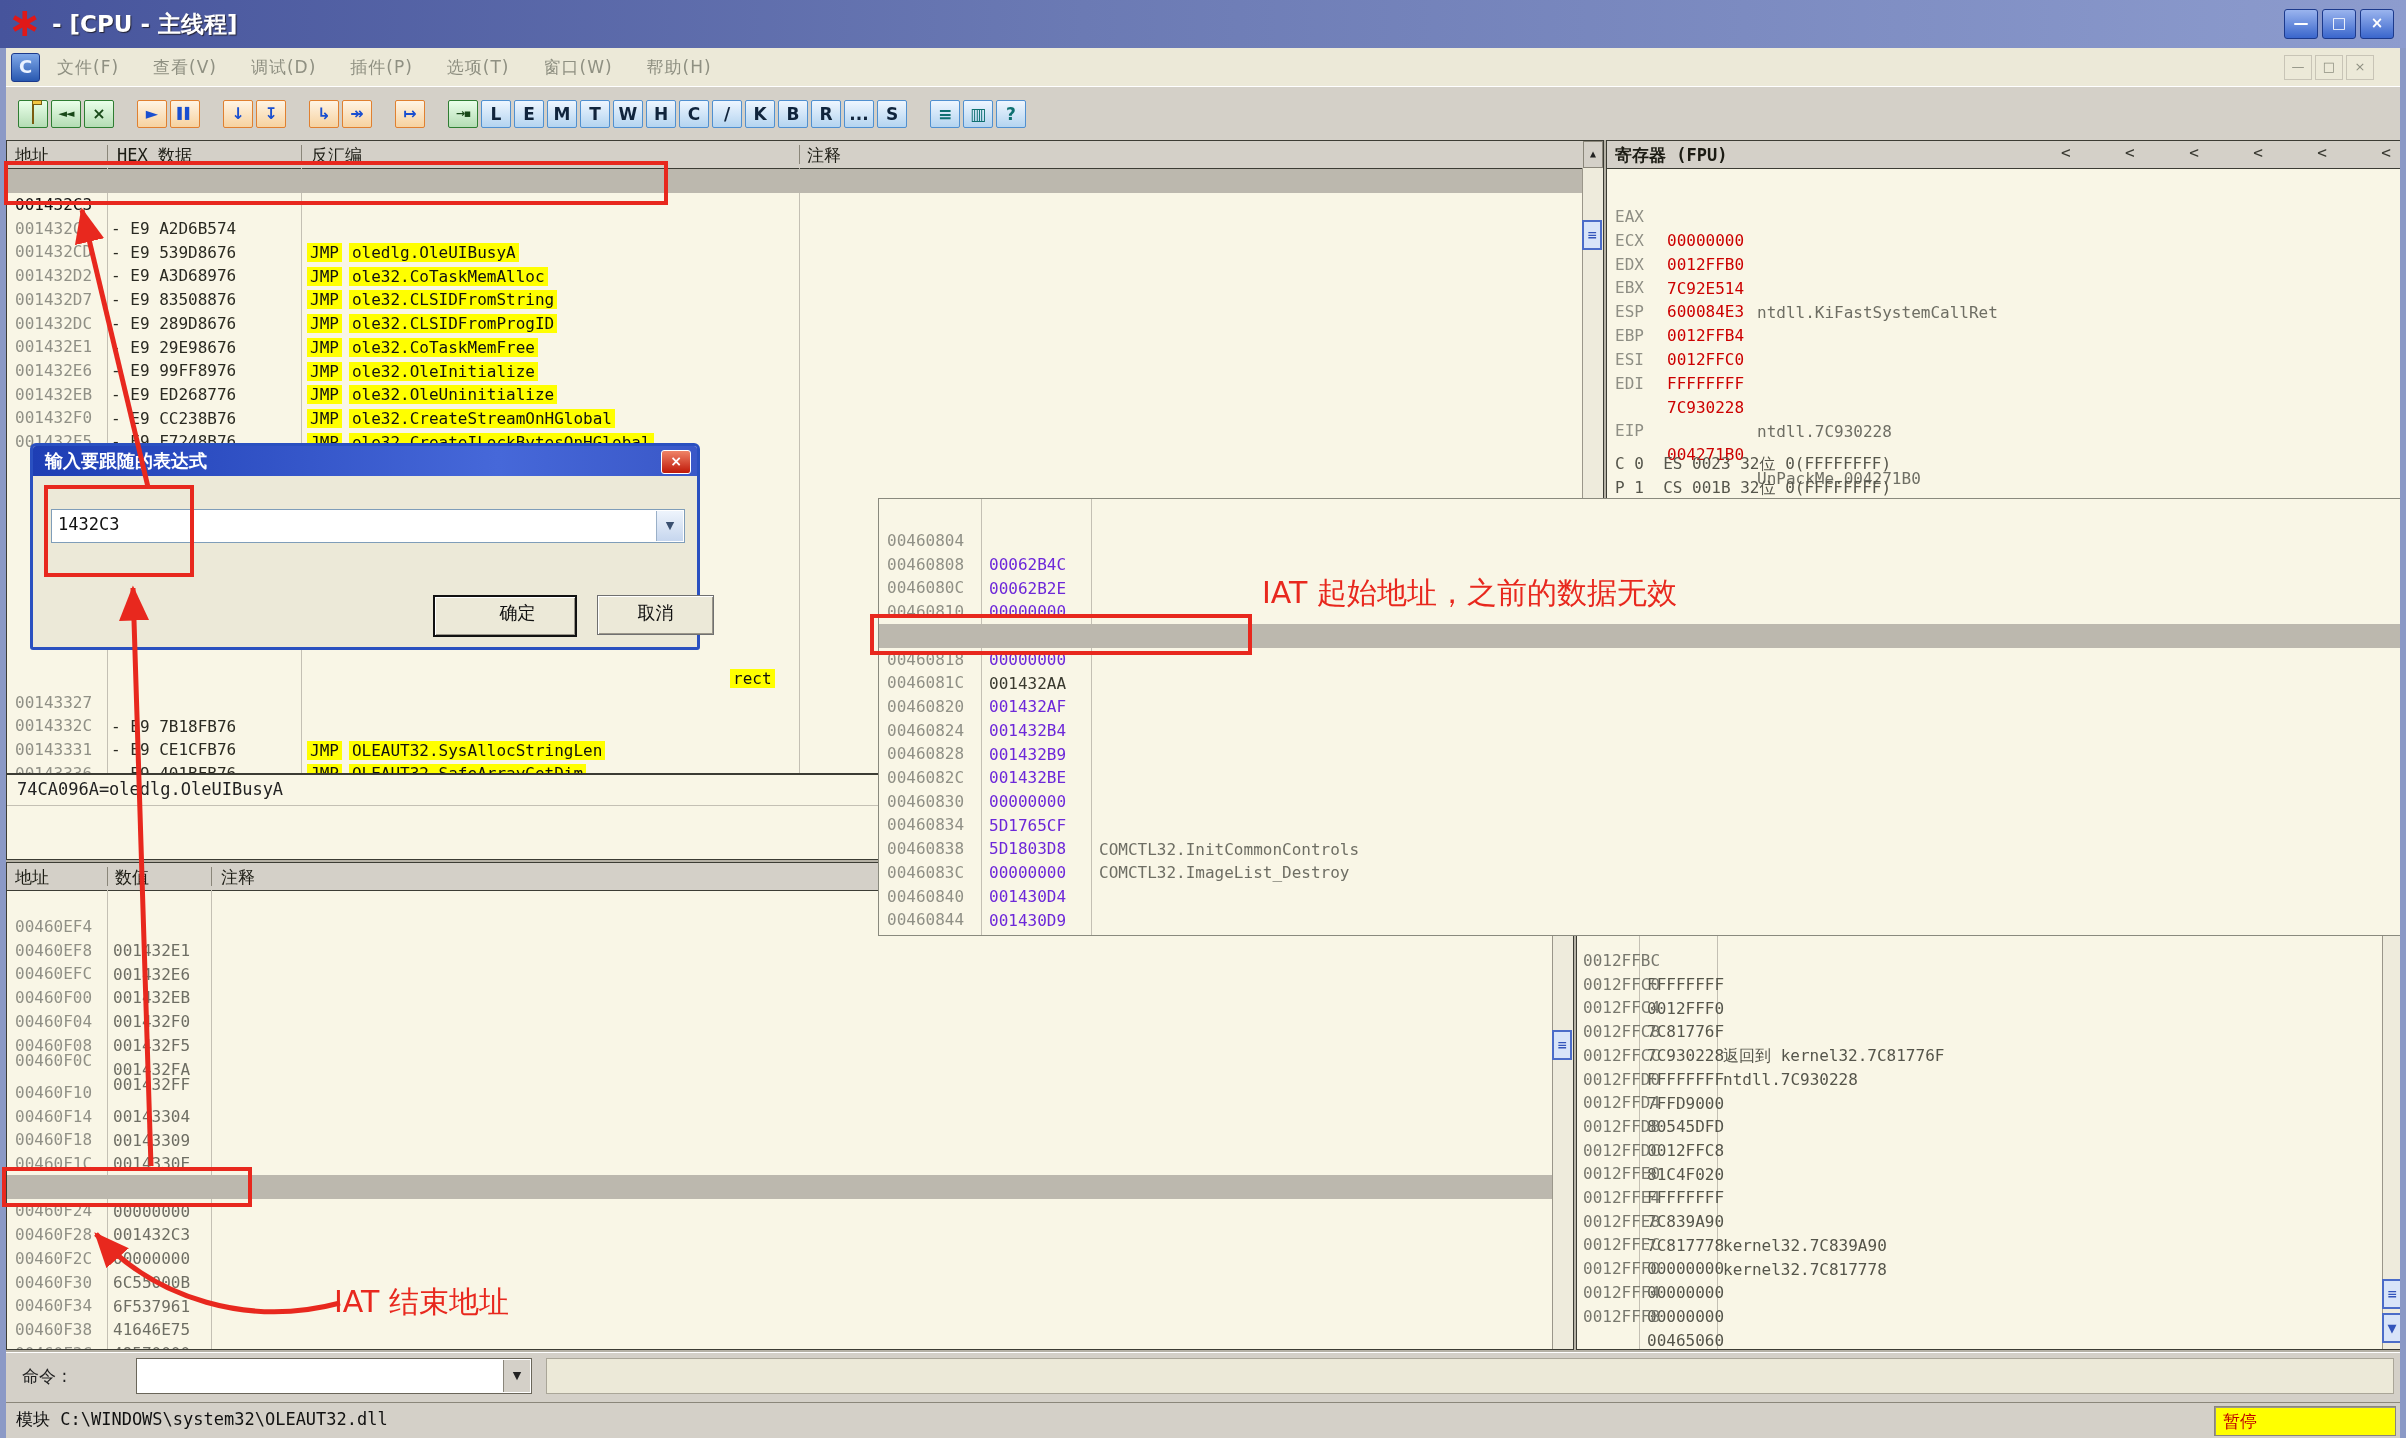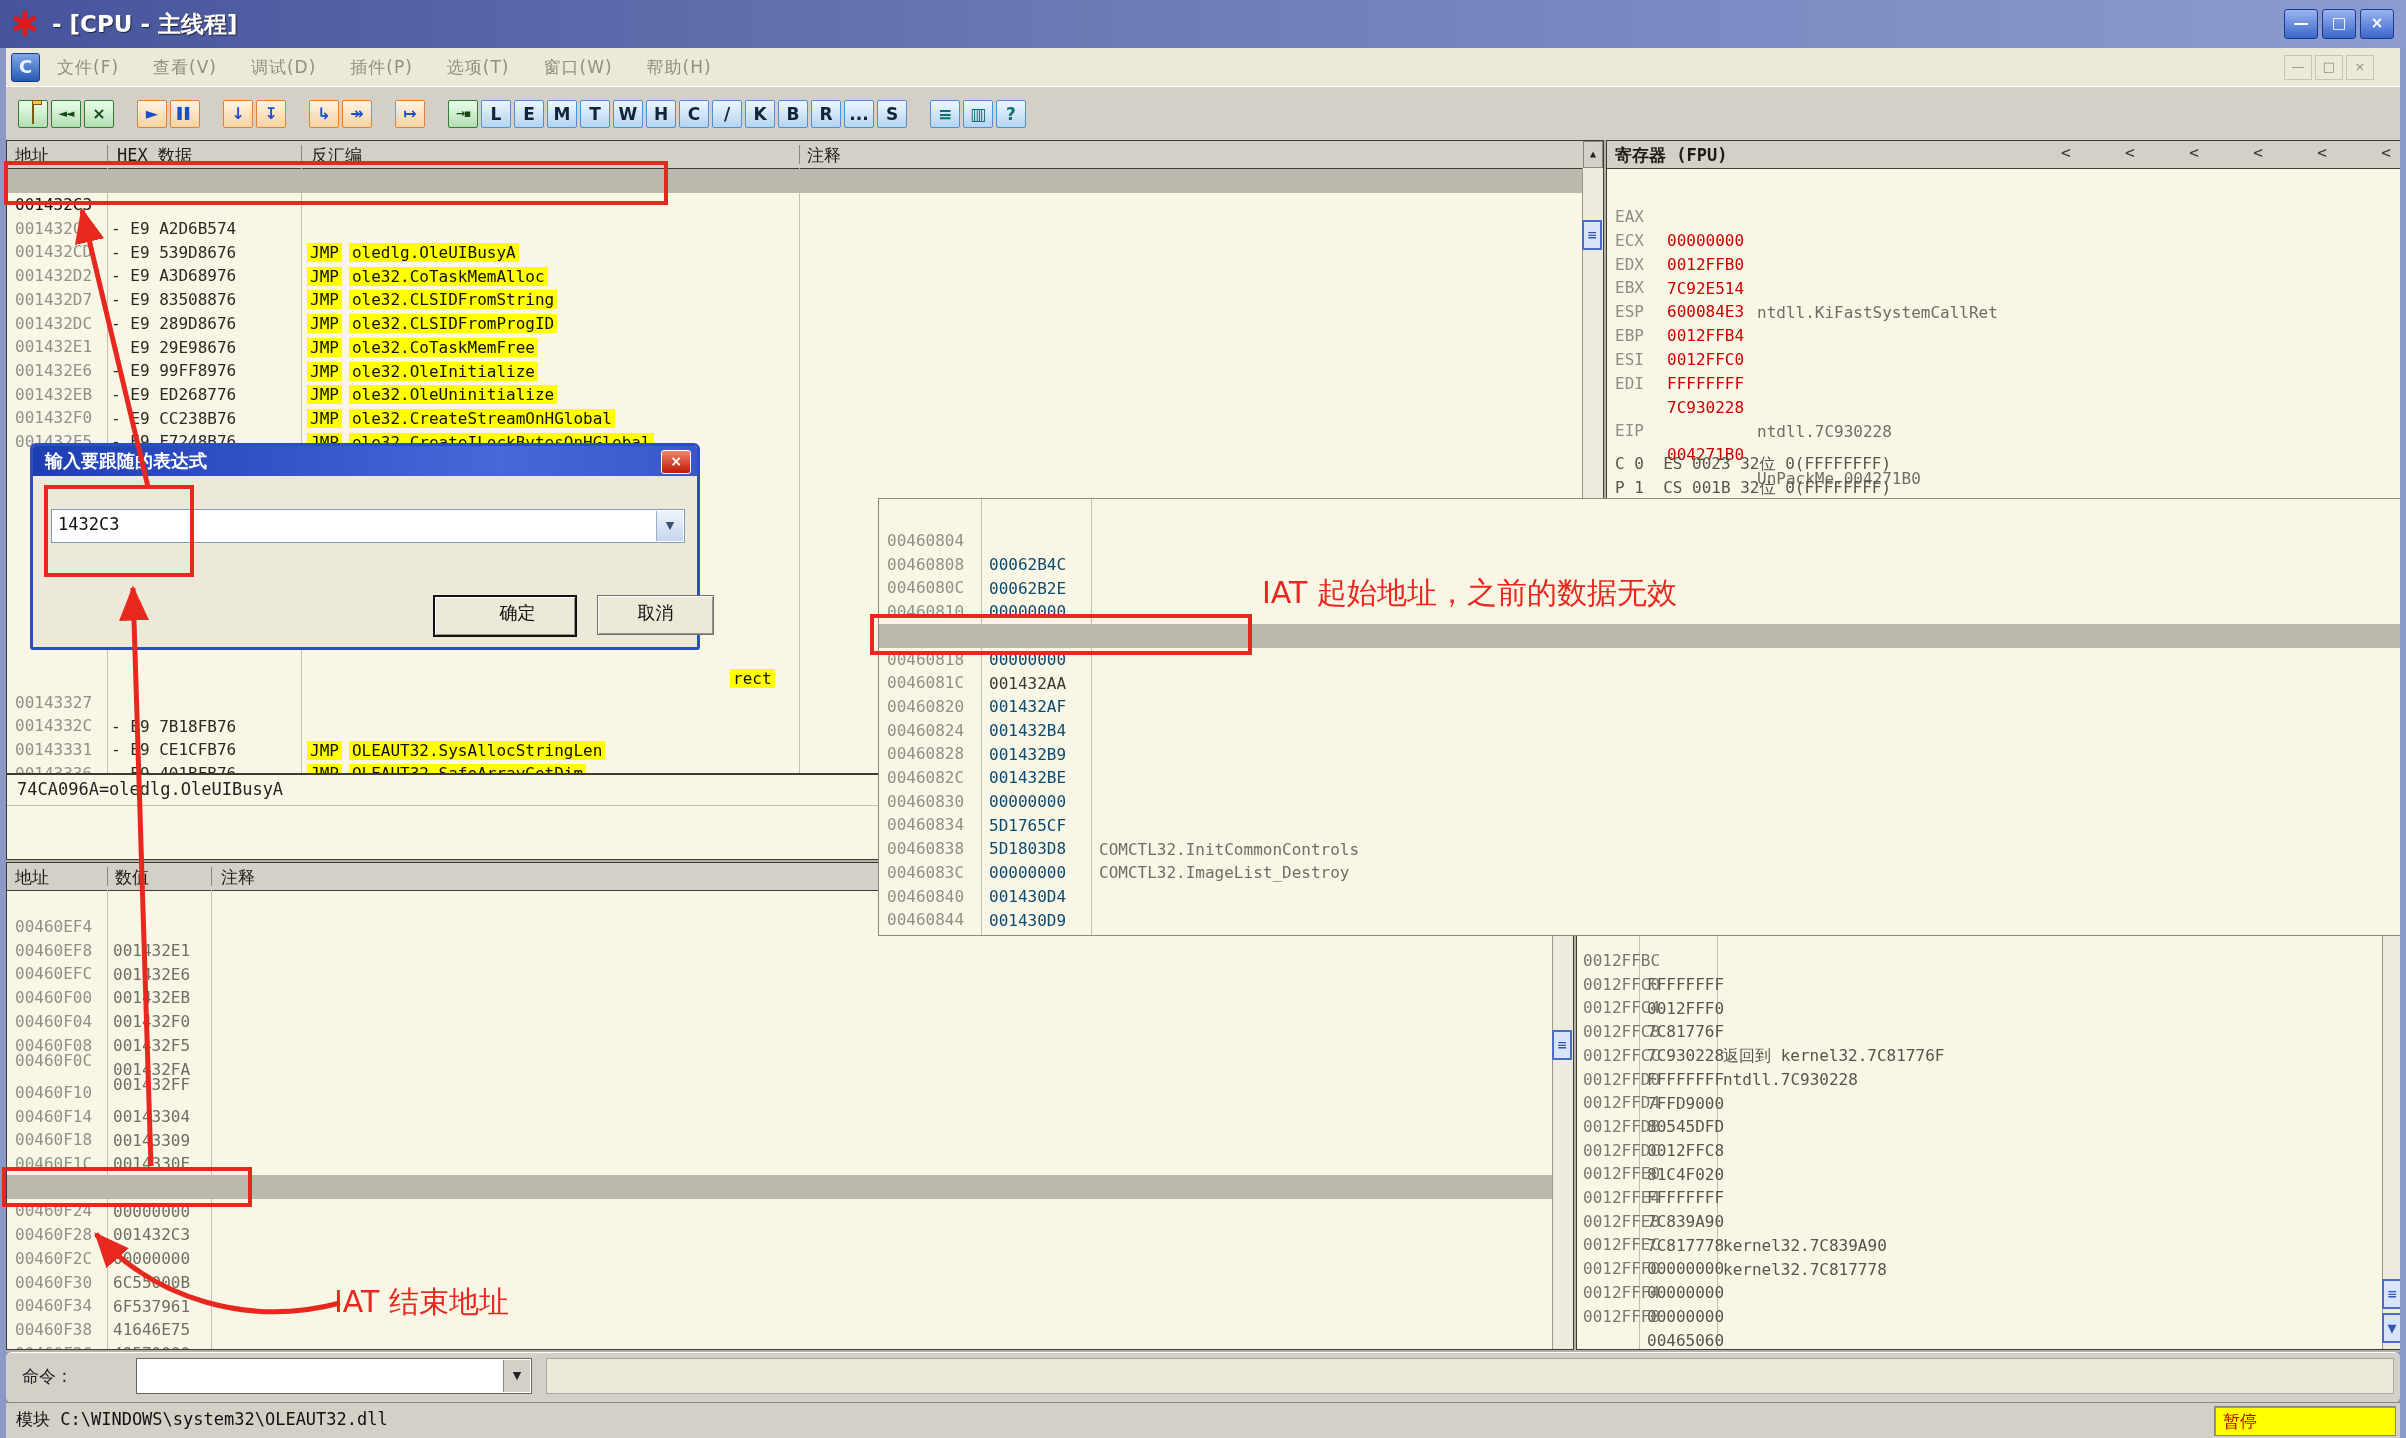--- a/index.html
+++ b/index.html
@@ -95,21 +95,21 @@
   #stack-rows{position:absolute;left:0;top:0;right:20px;bottom:0;overflow:hidden;}
   #pane-stack .ca{position:absolute;left:6px;color:#77776d;}
   #pane-stack .cv{position:absolute;left:70px;color:#55554b;}
   #pane-stack .cc{position:absolute;left:146px;color:#55554b;}
   #stack-scroll{position:absolute;top:0;bottom:0;right:0;width:20px;background:#eeebdc;border-left:1px solid #9a968a;}
 
   
   #overlay{position:absolute;left:878px;top:498px;width:1528px;height:436px;background:#f9f6e6;
     border:1px solid #8a8a7e;z-index:10;overflow:hidden;}
   #overlay .ca{position:absolute;left:8px;color:#909086;}
-  #overlay .cv{position:absolute;left:110px;color:#0c4a6e;}
+  #overlay .cv{position:absolute;left:110px;color:#6d28d9;}
   #overlay .cc{position:absolute;left:220px;color:#6e6e64;}
   #overlay .vsep{top:0;}
   #overlay .sel .cv{color:#3a3a30;}
 
   
   #dialog{position:absolute;left:30px;top:443px;width:670px;height:207px;z-index:20;
     background:#ece9d8;border:3px solid #2a50c0;border-radius:6px 6px 3px 3px;box-sizing:border-box;}
   #dlg-title{position:absolute;left:0;top:0;right:0;height:30px;border-radius:3px 3px 0 0;
     background:linear-gradient(90deg,#1e3eb4,#4668d9 70%,#3a58c8);color:#fff;font-weight:bold;
     font-size:18px;line-height:29px;padding-left:12px;}
@@ -123,21 +123,21 @@
   .dbtn{position:absolute;top:149px;width:115px;height:38px;background:#ece9d8;color:#111;font-size:18px;
     text-align:center;line-height:34px;border:1px solid #707070;
     box-shadow:inset 1px 1px 0 #fff, inset -1px -1px 0 #9a968a;}
   #dlg-ok{left:400px;border:2px solid #111;line-height:32px;padding-left:25px;}
   #dlg-cancel{left:532px;margin-left:32px;}
 
   
   #ann{position:absolute;left:0;top:0;z-index:30;pointer-events:none;}
 
   
-  #cmdrow{position:absolute;left:6px;top:1352px;width:2394px;height:50px;background:#d4d0c8;border-top:1px solid #fff;border-radius:6px;}
+  #cmdrow{position:absolute;left:6px;top:1352px;width:2394px;height:50px;background:#d4d0c8;border-top:1px solid #fff;}
   #cmd-label{position:absolute;left:16px;top:12px;color:#222;}
   #cmd-combo{position:absolute;left:130px;top:5px;width:396px;height:36px;background:#fff;border:1px solid #6a665a;box-sizing:border-box;}
   #cmd-input{position:absolute;left:6px;top:4px;font-size:17px;}
   #cmd-drop{position:absolute;right:1px;top:1px;bottom:1px;width:26px;background:#d4d0c8;border-left:1px solid #8a867a;
     color:#222;text-align:center;font-size:11px;line-height:32px;}
   #cmd-rest{position:absolute;left:540px;top:5px;width:1848px;height:36px;background:#ece9d8;border:1px solid #aaa698;box-sizing:border-box;}
   #statusbar{position:absolute;left:6px;top:1402px;width:2394px;height:36px;background:#d4d0c8;border-top:1px solid #8a867a;}
   #status-module{position:absolute;left:10px;top:5px;color:#111;}
   #status-state{position:absolute;right:4px;top:3px;width:180px;height:28px;background:#ffff00;
     border:1px solid #8a867a;box-shadow:inset 1px 1px 0 #9a968a;}

